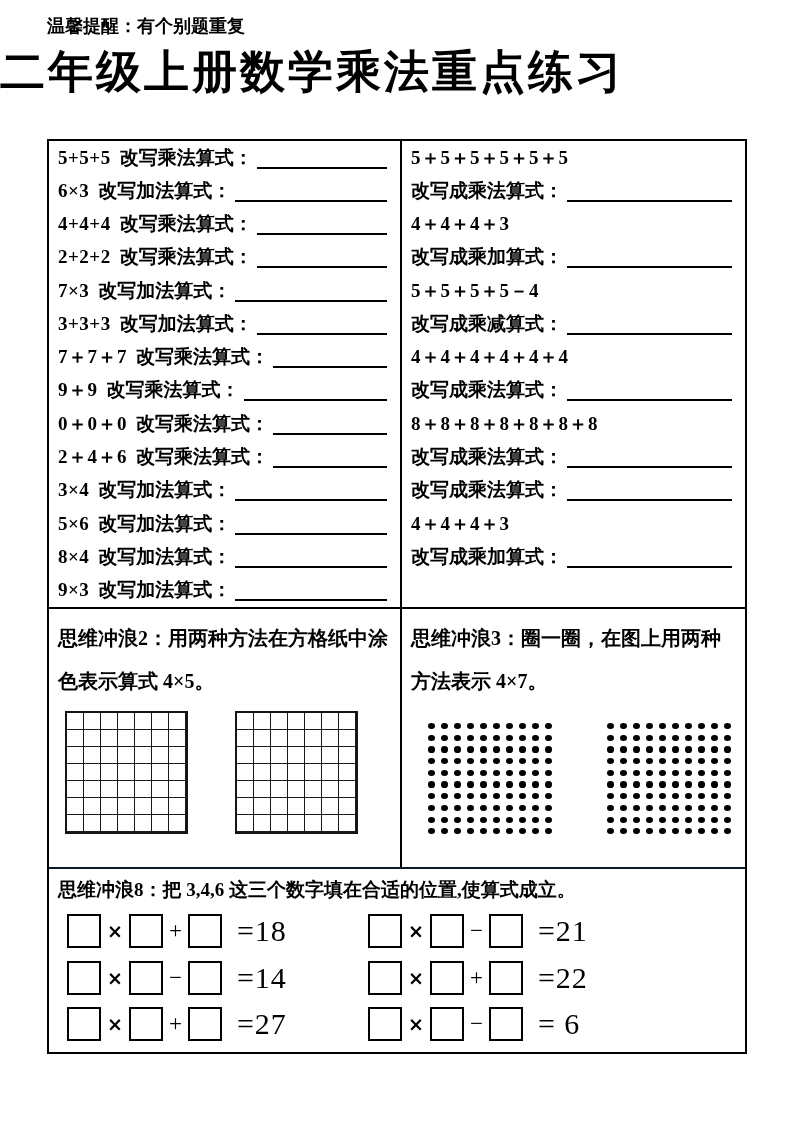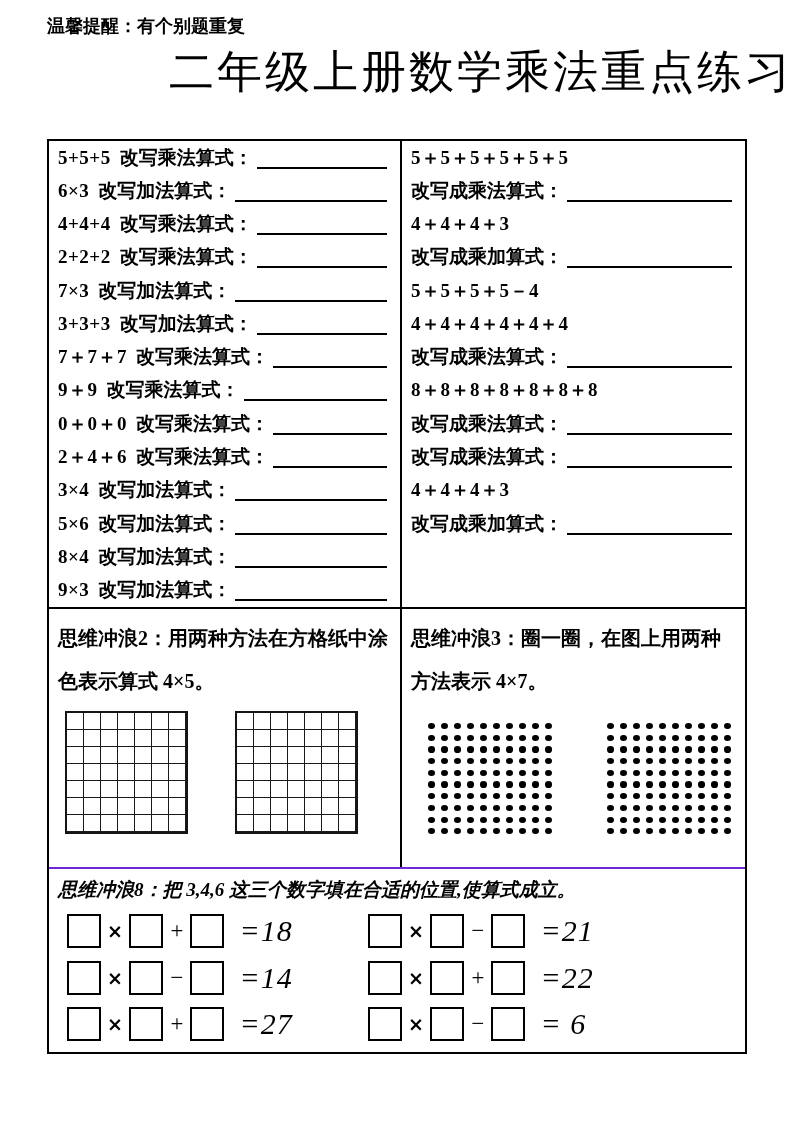--- a/index.html
+++ b/index.html
@@ -1,28 +1,28 @@
 <!DOCTYPE html>
 <html><head>
 <meta charset="utf-8">
 <style>
   html,body{margin:0;padding:0;background:#fff;}
   body{width:793px;height:1122px;font-family:"Liberation Serif",serif;color:#000;}
   .page{position:relative;width:793px;height:1122px;background:#fff;overflow:hidden;}
 
   .reminder{position:absolute;left:47px;top:14px;font-size:18px;font-weight:bold;}
-  .title{position:absolute;left:0;top:42px;width:100%;text-align:right;
-         font-size:45px;font-weight:400;letter-spacing:3px;}
+  .title{position:absolute;left:0;top:42px;width:100%;text-align:left;
+         font-size:45px;font-weight:700;letter-spacing:3px;}
 
   .wtable{position:absolute;left:47px;top:139px;width:700px;border:2px solid #000;
           box-sizing:border-box;background:#fff;}
   .sec{display:flex;}
   .sec1{height:466px;}
   .sec2{height:258px;border-top:2px solid #000;}
-  .sec3{height:183px;border-top:2px solid #6d28d9;display:block;font-style:italic;}
+  .sec3{height:183px;border-top:2px solid #0f172a;display:block;}
   .cell-l{width:353px;border-right:2px solid #000;box-sizing:border-box;overflow:hidden;}
   .cell-r{flex:1;overflow:hidden;}
 
   
   .xrow{display:flex;align-items:center;height:33.28px;padding-left:9px;
         font-size:19px;font-weight:bold;white-space:nowrap;}
   .expr{margin-right:9px;letter-spacing:0.5px;}
   .xlabel{margin-right:4px;}
   .blank{flex:1;border-bottom:2px solid #000;height:1.05em;margin-right:13px;min-width:40px;}
 
@@ -147,20 +147,24 @@
             <span class="expr">4＋4＋4＋3</span>
           </div>
           <div class="xrow">
             <span class="xlabel">改写成乘加算式：</span>
             <span class="blank"></span>
           </div>
           <div class="xrow">
             <span class="expr">5＋5＋5＋5－4</span>
           </div>
           <div class="xrow">
+            <span class="xlabel">改写成乘减算式：</span>
+            <span class="blank"></span>
+          </div>
+          <div class="xrow">
             <span class="expr">4＋4＋4＋4＋4＋4</span>
           </div>
           <div class="xrow">
             <span class="xlabel">改写成乘法算式：</span>
             <span class="blank"></span>
           </div>
           <div class="xrow">
             <span class="expr">8＋8＋8＋8＋8＋8＋8</span>
           </div>
           <div class="xrow">

